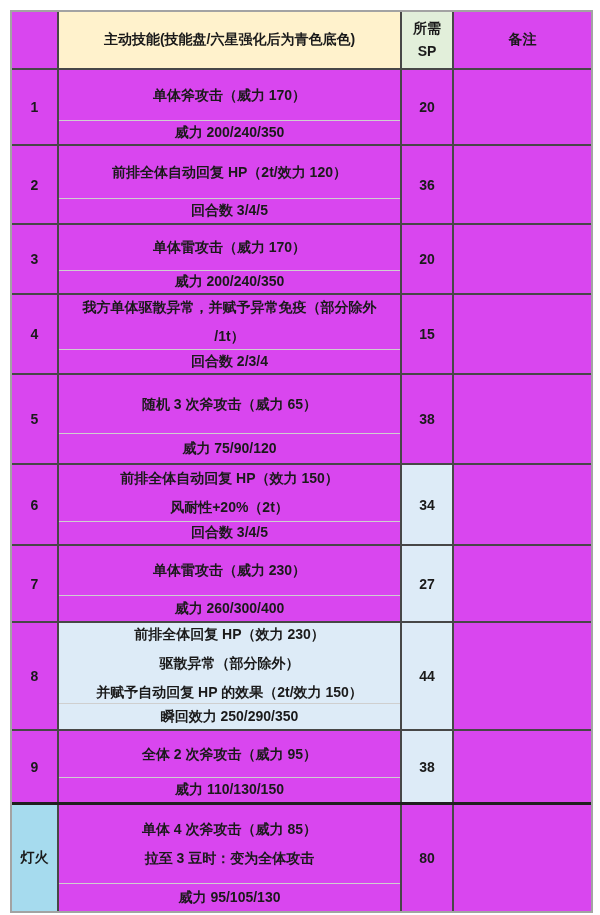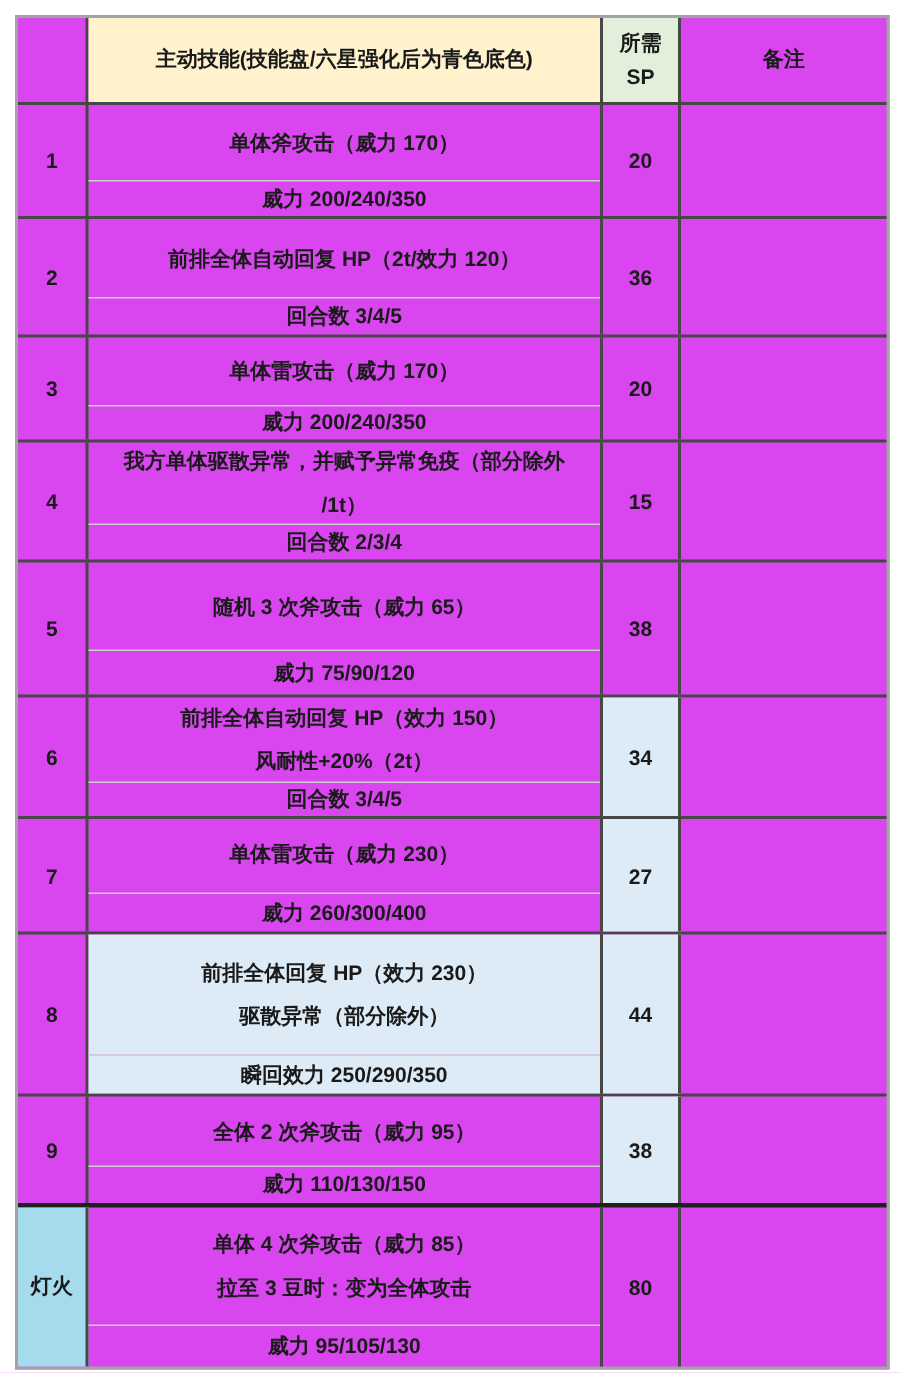--- a/index.html
+++ b/index.html
@@ -30,21 +30,21 @@
     font-size:14px;font-weight:600;
     box-sizing:border-box;
   }
   .vline{border-right:2px solid #474747;}
   
   .hcell{height:56px;font-weight:700;}
   .h-skill{background:var(--header-skill-bg,#FFF2CC);}
   .h-sp{background:var(--header-sp-bg,#E2EFDA);flex-direction:column;line-height:23px;}
   
   .skillcol{display:flex;flex-direction:column;}
-  .main{flex-direction:column;line-height:29px;padding:11px 8px;}
+  .main{flex-direction:column;line-height:29px;padding:1px 8px;}
   .sub{border-top:1px solid #cfcfcf;}
   .hl{background:var(--six-star-bg,#DDEBF7);}
   .num.cyan{background:var(--lantern-bg,#A6DBEE);}
   .notev{background:transparent;}
 </style>
 </head>
 <body>
 
 <div class="page">
   <div class="tbl">
@@ -124,34 +124,35 @@
               <div>风耐性+20%（2t）</div>
             </div>
             <div class="cell sub" style="height: 23px;">回合数 3/4/5</div>
           </div>
           <div class="cell spv vline hl">34</div>
           <div class="cell notev"></div>
         </div>
         <div class="group">
           <div class="cell num vline">7</div>
           <div class="skillcol vline">
-            <div class="cell main" style="height: 49px; justify-content: flex-end;">
+            <div class="cell main" style="height: 49px;">
               <div>单体雷攻击（威力 230）</div>
             </div>
             <div class="cell sub" style="height: 26px;">威力 260/300/400</div>
           </div>
           <div class="cell spv vline hl">27</div>
           <div class="cell notev"></div>
         </div>
         <div class="group">
           <div class="cell num vline">8</div>
           <div class="skillcol vline">
             <div class="cell main hl" style="height: 80px;">
               <div>前排全体回复 HP（效力 230）</div>
               <div>驱散异常（部分除外）</div>
+              <div>并赋予自动回复 HP 的效果（2t/效力 150）</div>
             </div>
             <div class="cell sub hl" style="height: 26px;">瞬回效力 250/290/350</div>
           </div>
           <div class="cell spv vline hl">44</div>
           <div class="cell notev"></div>
         </div>
         <div class="group">
           <div class="cell num vline">9</div>
           <div class="skillcol vline">
             <div class="cell main" style="height: 46px; align-items: center;">

